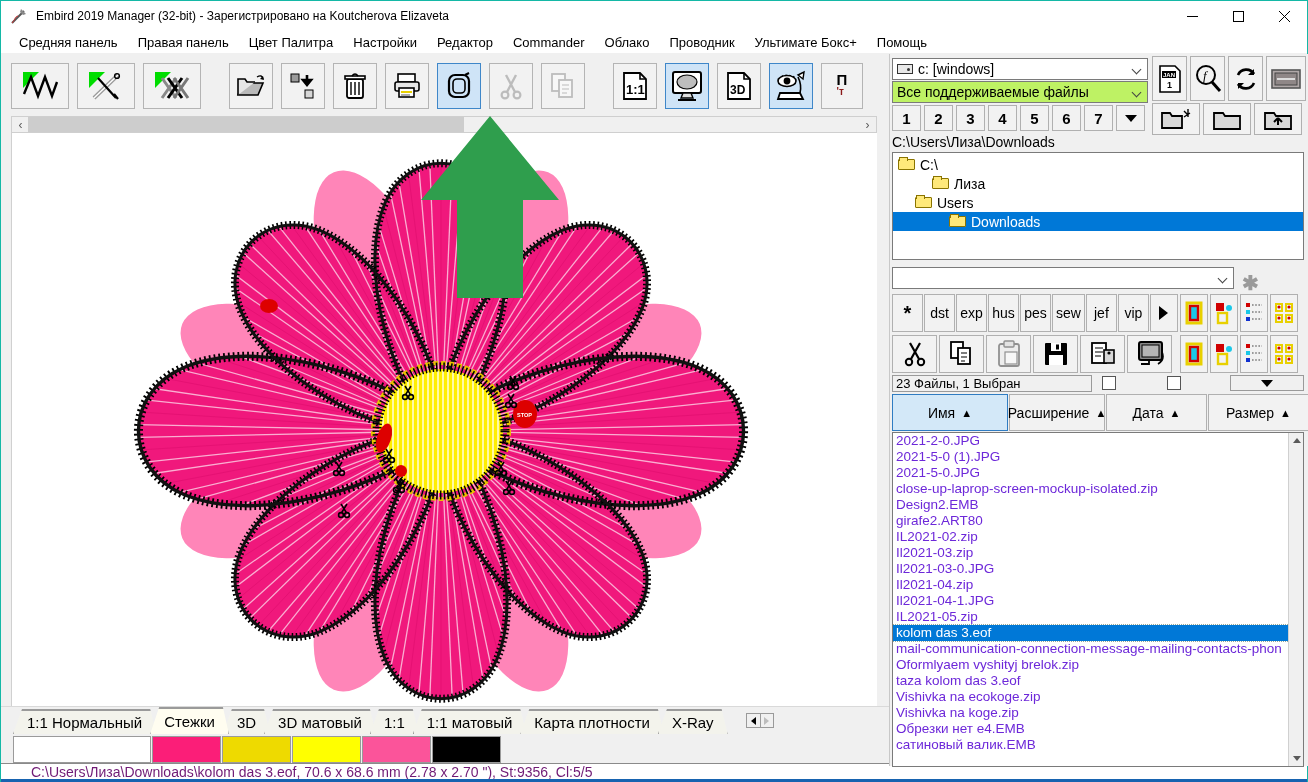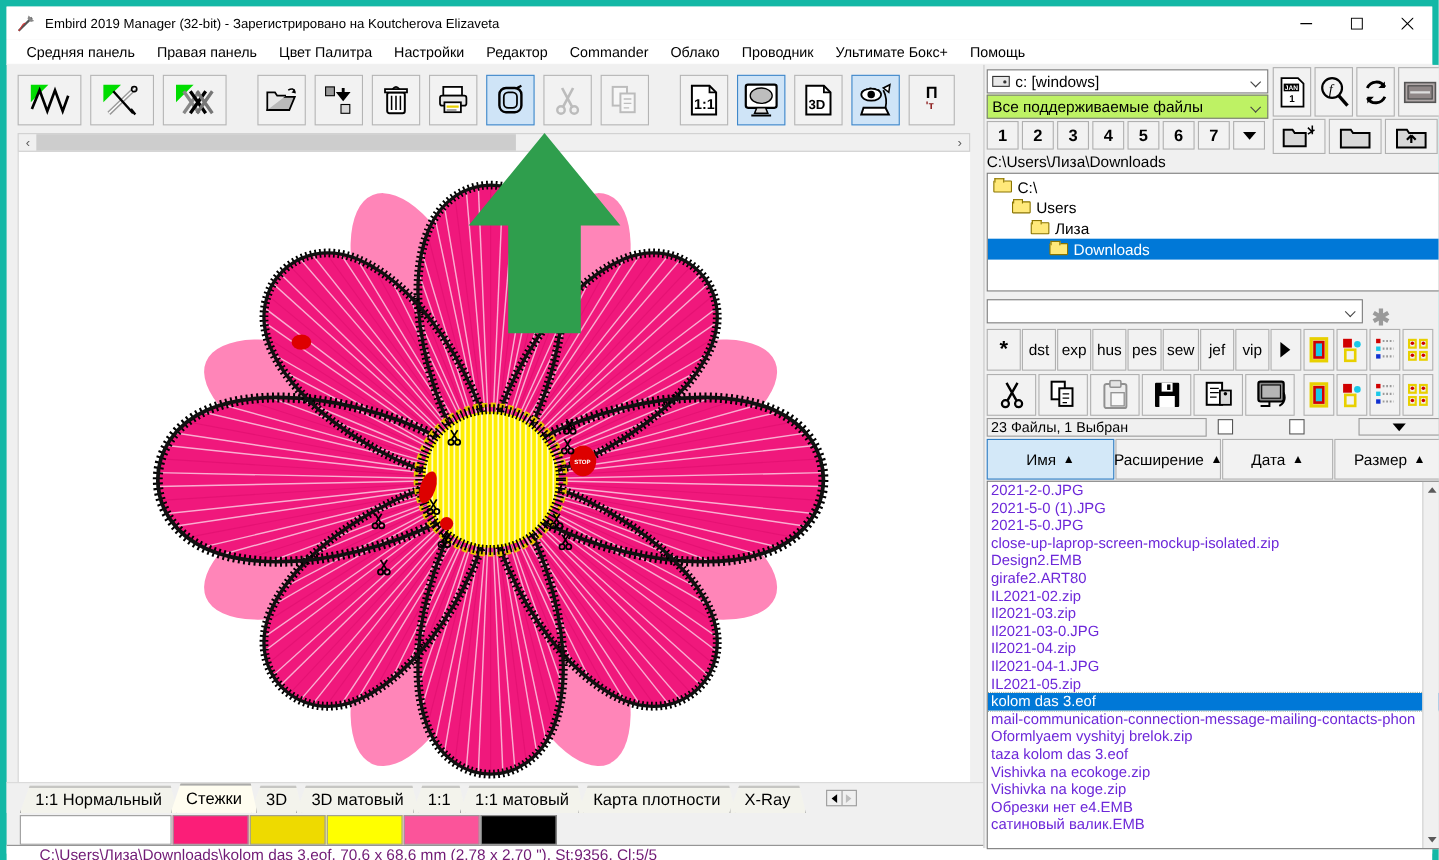--- a/index.html
+++ b/index.html
@@ -1,18 +1,18 @@
 <!DOCTYPE html>
 <html><head>
 <meta charset="utf-8">
 <style>
   * { margin:0; padding:0; box-sizing:border-box; }
   html,body { width:1308px; height:782px; overflow:hidden; }
   body { font-family:"Liberation Sans", sans-serif; background:#fff; position:relative; }
-  .win { position:absolute; inset:0; border:6px solid #14b8a6; background:#f0f0f0; }
+  .win { position:absolute; inset:0; border:1px solid #14b8a6; background:#f0f0f0; }
 
   
   .titlebar { position:absolute; left:0; top:0; width:100%; height:30px; background:#ffffff; display:flex; align-items:center; }
   .app-icon { width:18px; height:18px; margin:0 8px 0 9px; }
   .title-text { font-size:12px; color:#000; }
   .win-controls { position:absolute; right:0; top:0; height:30px; display:flex; }
   .win-btn { width:46px; height:30px; display:flex; align-items:center; justify-content:center; font-size:13px; color:#111; cursor:default; }
 
   
   .menubar { position:absolute; left:0; top:30px; width:100%; height:23px; background:#ffffff; display:flex; align-items:center; padding-left:8px; border-bottom:1px solid #f0f0f0; }
@@ -655,27 +655,27 @@
       </svg>
     </div>
 
     <div class="pathlabel">C:\Users\Лиза\Downloads</div>
 
     <div class="treebox">
         <div class="tree-row" style="padding-left: 5px;">
           <span class="folder-ic"></span>
           <span>C:\</span>
         </div>
+        <div class="tree-row" style="padding-left: 39px;">
+          <span class="folder-ic"></span>
+          <span>Лиза</span>
+        </div>
         <div class="tree-row" style="padding-left: 22px;">
           <span class="folder-ic"></span>
           <span>Users</span>
-        </div>
-        <div class="tree-row" style="padding-left: 39px;">
-          <span class="folder-ic"></span>
-          <span>Лиза</span>
         </div>
         <div class="tree-row selected" style="padding-left: 56px;">
           <span class="folder-ic"></span>
           <span>Downloads</span>
         </div>
       </div>
 
     <div class="combo" style="left:2px; top:213px; width:342px;">
       <span></span>
       <span class="chev"></span>

